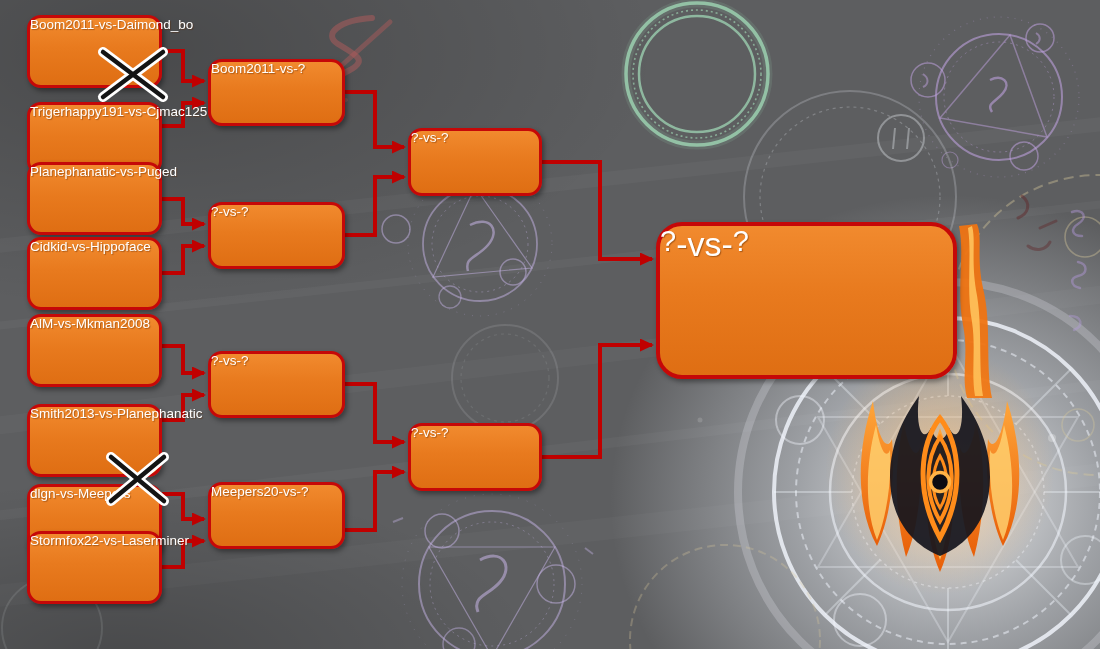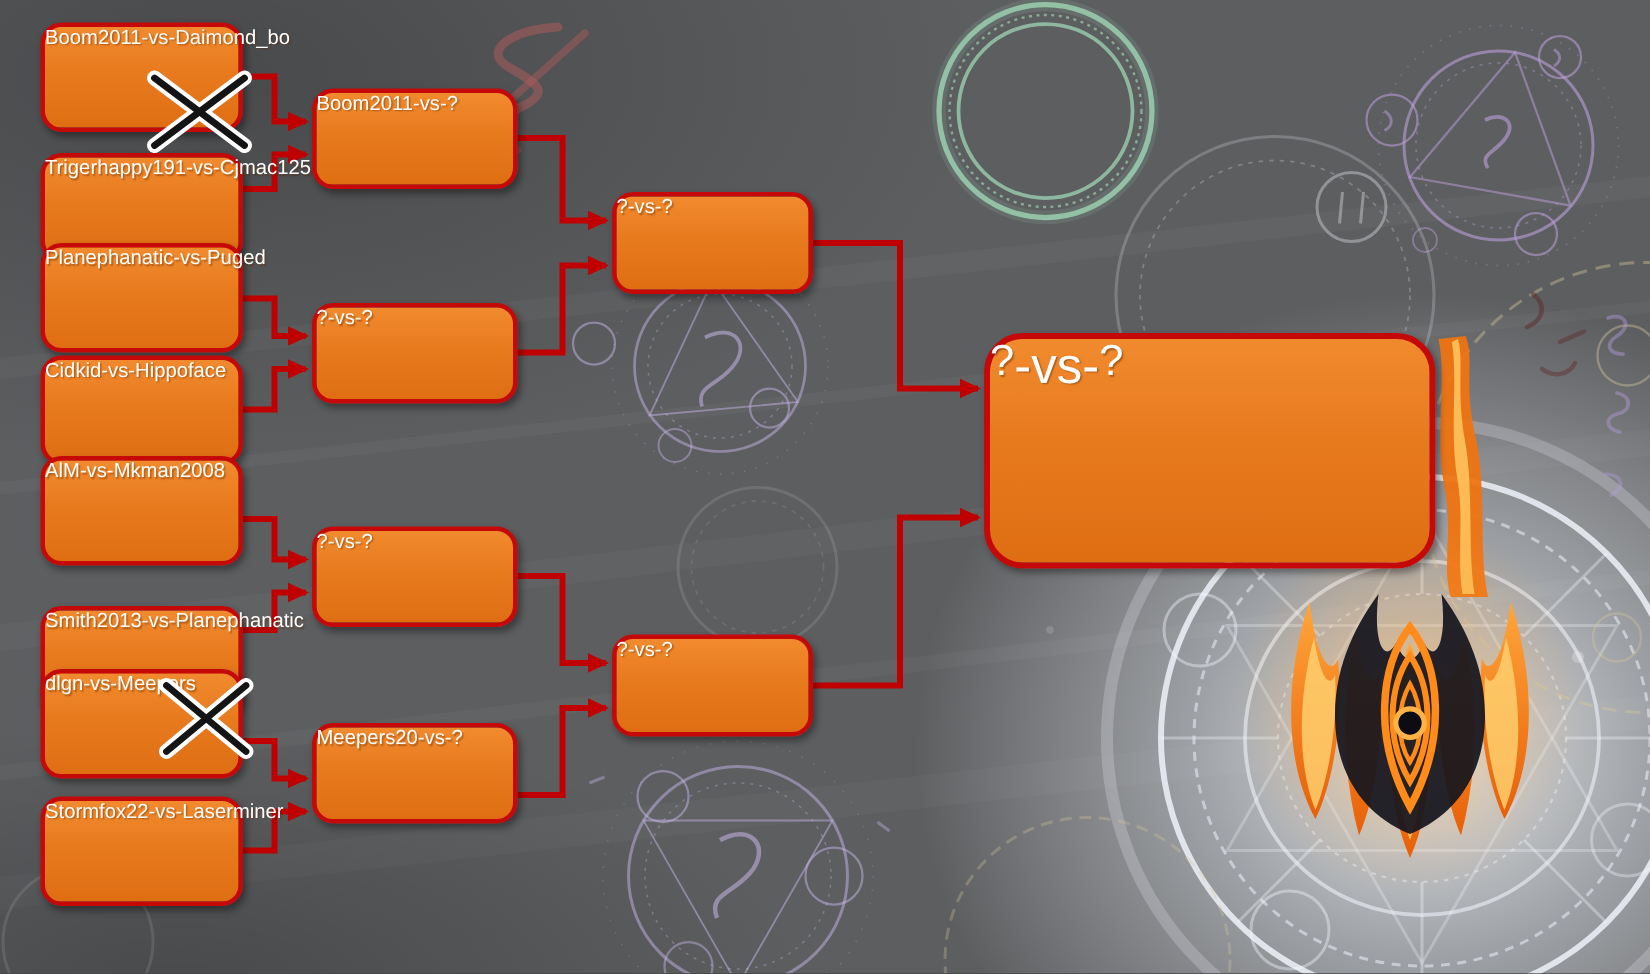--- a/index.html
+++ b/index.html
@@ -239,31 +239,31 @@
   <div class="box r1" style="top:162px">
     <div class="line">Planephanatic</div>
     <div class="line vs">-vs-</div>
     <div class="line">Puged</div>
   </div>
   <div class="box r1" style="top:237px">
     <div class="line">Cidkid</div>
     <div class="line vs">-vs-</div>
     <div class="line">Hippoface</div>
   </div>
-  <div class="box r1" style="top:304px">
+  <div class="box r1" style="top:314px">
     <div class="line">AlM</div>
     <div class="line vs">-vs-</div>
     <div class="line">Mkman2008</div>
   </div>
   <div class="box r1" style="top:404px">
     <div class="line">Smith2013</div>
     <div class="line vs">-vs-</div>
     <div class="line">Planephanatic</div>
   </div>
-  <div class="box r1" style="top:446px">
+  <div class="box r1" style="top:484px">
     <div class="line">dlgn</div>
     <div class="line vs">-vs-</div>
     <div class="line">Meepers</div>
   </div>
   <div class="box r1" style="top:531px">
     <div class="line">Stormfox22</div>
     <div class="line vs">-vs-</div>
     <div class="line">Laserminer</div>
   </div>
 

